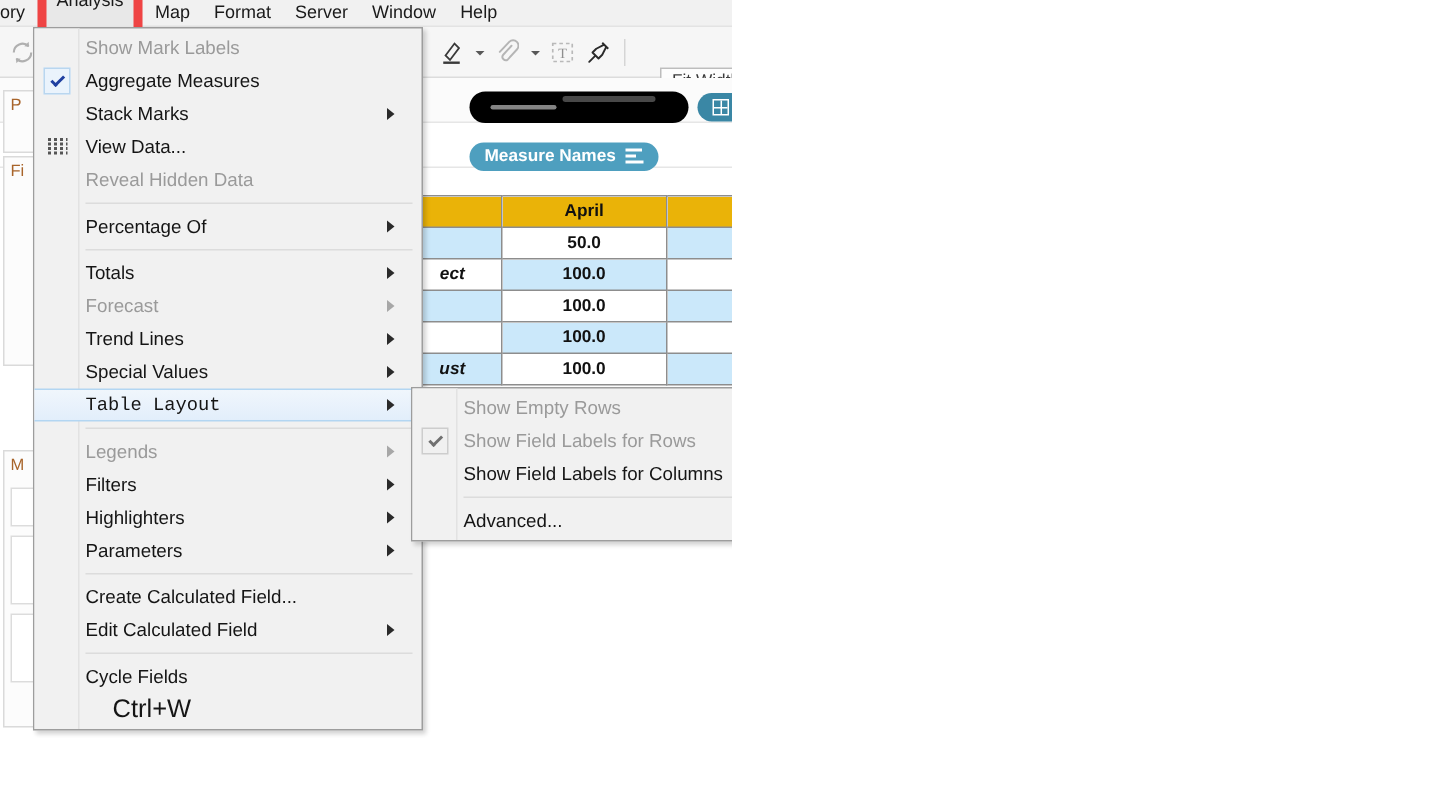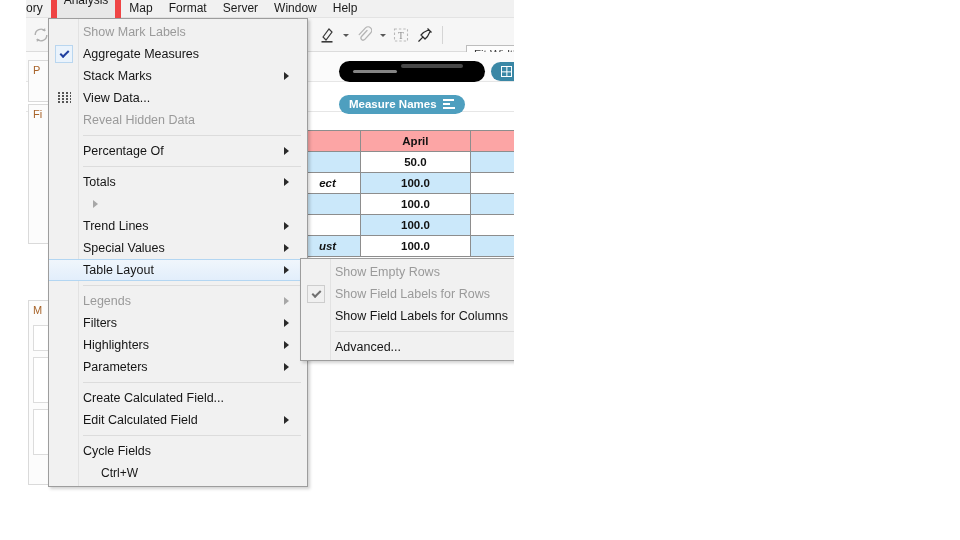--- a/index.html
+++ b/index.html
@@ -14,21 +14,20 @@
     position: relative;
     width: 960px; height: 540px;
     background: #ffffff;
   }
   
   #app-window {
     position: absolute; left: 0; top: 0;
     width: 488px; height: 492px;
     background: #ffffff;
     overflow: hidden;
-    margin-left: 26px;
   }
 
   
   .menubar {
     position: absolute; left: 0; top: 0;
     width: 500px; height: 18px;
     background: #f1f1f1;
     border-bottom: 1px solid #e3e3e3;
     display: flex; align-items: center;
     font-size: 12px; color: #1a1a1a;
@@ -195,21 +194,21 @@
     border: 1px solid #8d8d8d;
     font-size: 11.5px;
     font-weight: bold;
     color: #111111;
     text-align: center;
     height: 21px;
     padding: 0 2px;
     white-space: nowrap;
     overflow: hidden;
   }
-  td.hdr { background: #fca5a5; }
+  td.hdr { background: #eab308; }
   td.band { background: #cbe8fa; }
   td.plain { background: #ffffff; }
   td.rowlab { text-align: left; padding-left: 2px; }
   .col-a { width: 72px; font-style: italic; }
   .col-b { width: 120px; }
   .col-c { width: 62px; }
 
   #viz-shadow-bar {
     position: absolute; left: 268px; top: 258px;
     width: 232px; height: 14px;
@@ -245,24 +244,25 @@
     color: #151515;
     cursor: default;
     white-space: nowrap;
   }
   .mi.disabled { color: #9a9a9a; }
   .mi.selected {
     background: linear-gradient(to bottom, #f0f6fc 0%, #e2eefb 100%);
     border-top: 1px solid #b3d6f2;
     border-bottom: 1px solid #b3d6f2;
     height: 22px;
+    font-family: Liberation Mono, monospace;
   }
   .mi .label { flex: 1; }
   .mi .accel {
-    color: #151515; font-size: 12px; margin-left: 18px;
+    color: #151515; font-size: 17px; margin-left: 18px;
   }
   .arrow {
     width: 0; height: 0;
     border-top: 4px solid transparent;
     border-bottom: 4px solid transparent;
     border-left: 5px solid #2a2a2a;
     margin-left: 10px;
   }
   .arrow.dim { border-left-color: #a7a7a7; }
   .sep {
@@ -486,20 +486,21 @@
       </div>
 
       <div class="sep"></div>
 
       <div class="mi">
         <span class="label">Totals</span>
         <span class="arrow"></span>
       </div>
 
       <div class="mi disabled">
+        <span class="label">Forecast</span>
         <span class="arrow dim"></span>
       </div>
 
       <div class="mi">
         <span class="label">Trend Lines</span>
         <span class="arrow"></span>
       </div>
 
       <div class="mi">
         <span class="label">Special Values</span>

